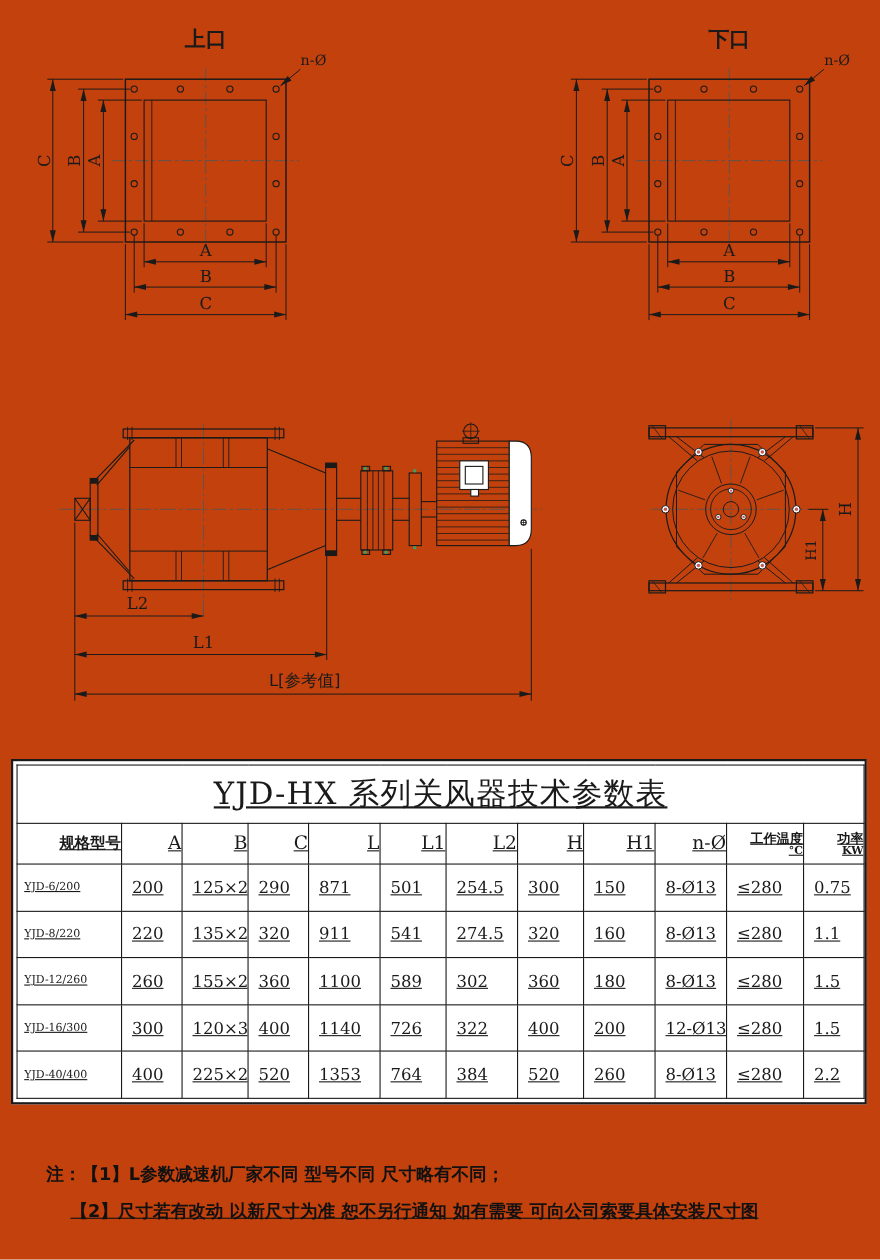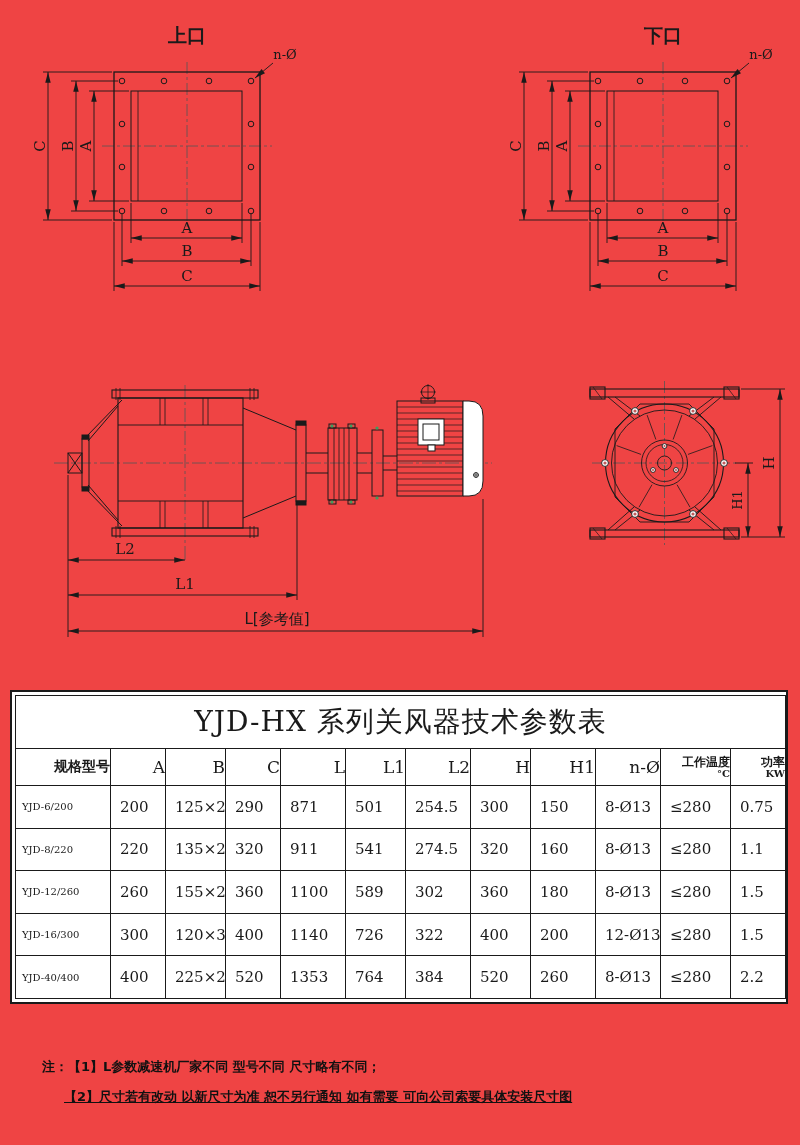--- a/index.html
+++ b/index.html
@@ -1,41 +1,41 @@
 <!DOCTYPE html>
 <html><head>
 <meta charset="utf-8">
 <style>
   html,body{margin:0;padding:0;background:#e8e8e8;}
-  .canvas{position:relative;width:800px;height:1145px;background:#ef4444;overflow:hidden;
+  .canvas{position:relative;width:800px;height:1145px;background:#c2410c;overflow:hidden;
           font-family:"DejaVu Serif","Liberation Serif",serif;color:#1a1a1a;}
   svg{position:absolute;overflow:visible;}
   svg text{fill:#1a1a1a;}
   .cjk{font-family:"DejaVu Sans","Liberation Sans",sans-serif;}
   .dwg-title{font-size:19px;font-weight:600;}
   .dim-label{font-size:15px;}
   .dim-label-sm{font-size:13px;}
   .hole-label{font-size:13px;}
 
   .table-wrap{position:absolute;left:10px;top:690px;width:778px;height:314px;
-              border:2px solid #1a1a1a;padding:3px;box-sizing:border-box;background:#fff;}
+              border:2px solid #1a1a1a;padding:3px;box-sizing:border-box;background:#fff;text-decoration:underline;}
   table.spec{width:100%;height:100%;border-collapse:collapse;table-layout:fixed;}
   table.spec td,table.spec th{border:1px solid #1a1a1a;overflow:hidden;white-space:nowrap;}
   tr.title-row td{border:1px solid #1a1a1a;text-align:center;font-size:28px;font-weight:500;
                   height:50px;letter-spacing:1px;}
   tr.header-row th{height:36px;text-align:right;font-weight:500;font-size:17px;padding:0;}
   tr.header-row th .hsub{font-size:10px;font-weight:700;line-height:10px;}
   tr.header-row th .hmain.zh{font-size:14px;font-weight:700;}
   tr.header-row th .hmain.two{font-size:12px;font-weight:700;line-height:13px;}
   tbody.spec-body td{height:30px;font-size:15px;text-align:left;padding:0 0 0 9px;}
   tbody.spec-body td.model-cell{font-size:10px;padding-left:6px;}
 
   .notes{position:absolute;left:42px;top:1058px;width:740px;
          font-family:"DejaVu Sans","Liberation Sans",sans-serif;
-         font-size:13px;font-weight:700;color:#111;}
+         font-size:16px;font-weight:700;color:#111;}
   .notes .note-line2{margin-left:22px;margin-top:12px;text-decoration:underline;}
 </style>
 </head>
 <body>
 
 <div class="canvas">
 
   <svg style="left:22px;top:12px;" width="300" height="292" viewBox="0 0 300 292">
     <defs>
       <marker id="m1a" viewBox="0 0 12 8" refX="11.5" refY="4" markerWidth="13" markerHeight="9" orient="auto-start-reverse">

